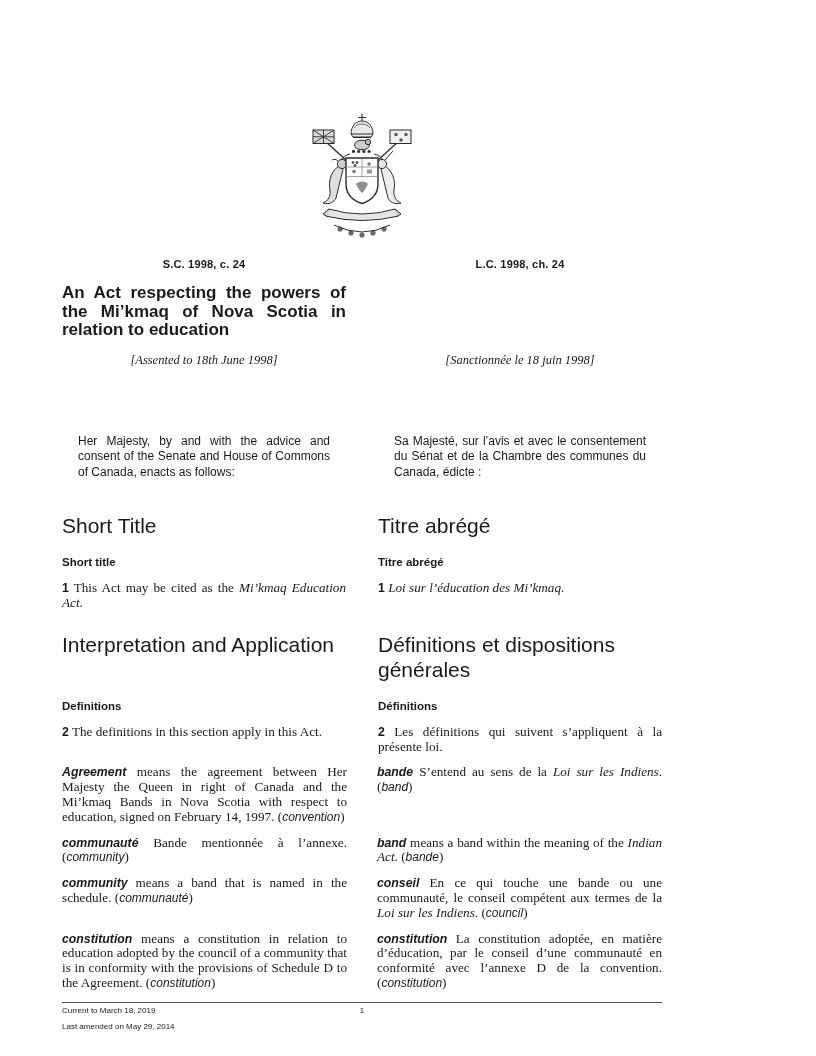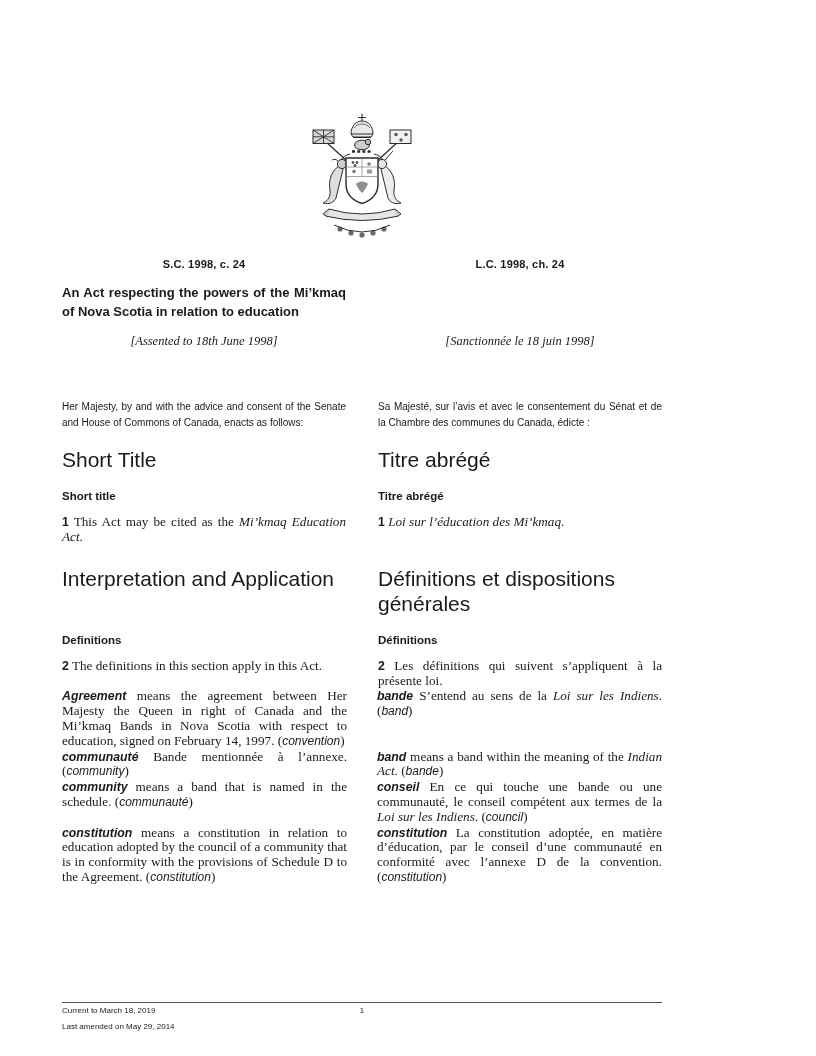--- a/index.html
+++ b/index.html
@@ -33,38 +33,38 @@
     font-size: 11px;
     text-align: center;
     letter-spacing: 0.2px;
   }
 
   .row-title { margin-top: 14px; }
   .long-title {
     margin: 0;
     font-family: "Liberation Sans", sans-serif;
     font-weight: 700;
-    font-size: 13px;
+    font-size: 17px;
     line-height: 18.6px;
     text-align: justify;
   }
 
   .row-assent { margin-top: 13px; }
   .assent {
     font-family: "Liberation Serif", serif;
     font-style: italic;
     font-size: 12.5px;
     text-align: center;
   }
 
   .row-enacting { margin-top: 50px; }
   .enacting {
-    margin: 0;
-    font-family: "Liberation Sans", sans-serif;
-    font-size: 10px;
+    margin: 16px;
+    font-family: "Liberation Sans", sans-serif;
+    font-size: 12px;
     line-height: 15.5px;
     text-align: justify;
     hyphens: auto;
   }
 
   .row-heading-1 { margin-top: 17px; }
   .row-heading-2 { margin-top: 21px; }
   .part-heading {
     margin: 0;
     font-family: "Liberation Sans", sans-serif;
@@ -74,21 +74,21 @@
   }
 
   .row-note { margin-top: 18px; }
   .marginal-note {
     font-family: "Liberation Sans", sans-serif;
     font-weight: 700;
     font-size: 11.5px;
   }
 
   .row-section { margin-top: 13px; }
-  .row-def { margin-top: 1px; gap: 30px; }
+  .row-def { margin-top: 11px; gap: 30px; }
   .law-text {
     margin: 0;
     font-size: 13.2px;
     line-height: 14.8px;
     text-align: justify;
     hyphens: auto;
   }
 
   .run-num  { font-family: "Liberation Sans", sans-serif; font-weight: 700; font-size: 12.3px; }
   .run-term { font-family: "Liberation Sans", sans-serif; font-weight: 700; font-style: italic; font-size: 12.3px; }

